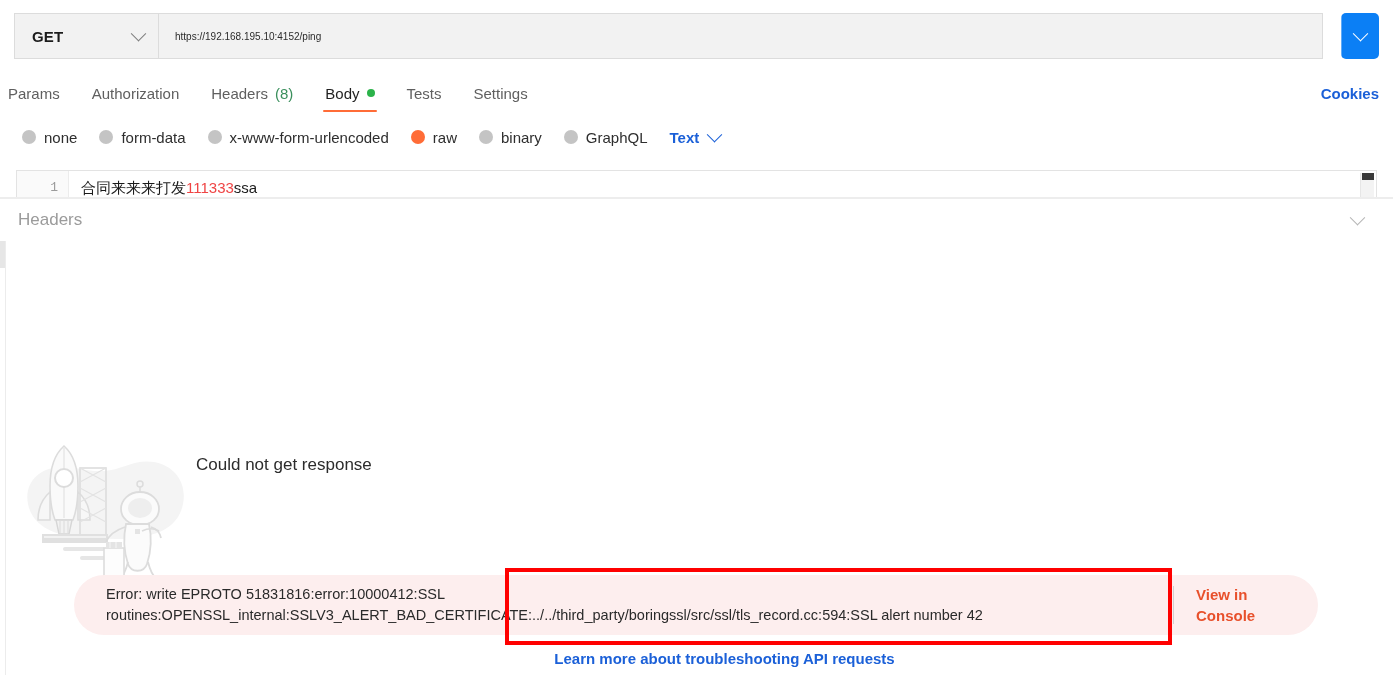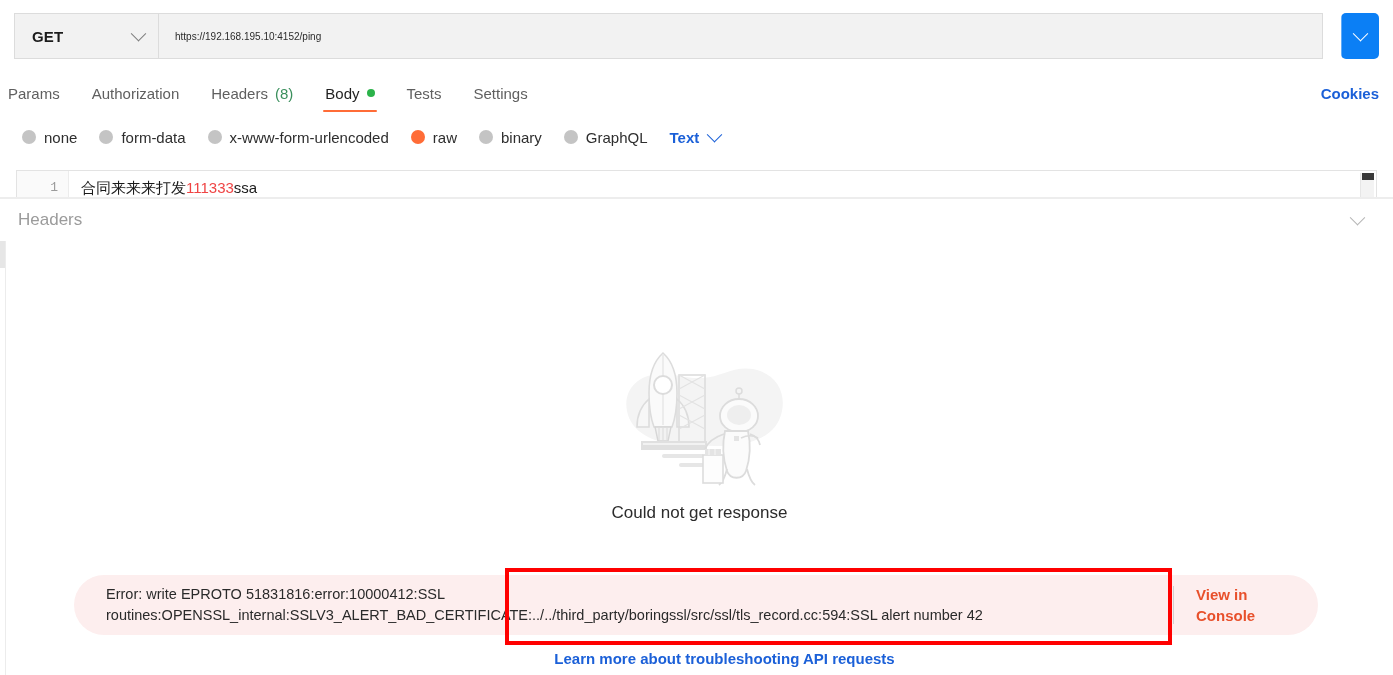--- a/index.html
+++ b/index.html
@@ -121,21 +121,21 @@
   }
   .resp-title { font-size: 17px; color: #9b9b9b; }
   .resp-collapse { margin-left: auto; padding-right: 12px; cursor: pointer; display:flex; align-items:center; }
   .resp-collapse .chev { border-color: #b5b5b5; }
 
   .left-rail { position: absolute; left: 5px; top: 199px; width: 1px; height: 476px; background: #ececec; }
   .left-rail-mark { position: absolute; left: 0px; top: 232px; width: 5px; height: 36px; background: #e6e6e6; }
 
   .resp-body {
     position: absolute; left: 6px; top: 241px; width: 1387px; height: 434px;
-    background: #fff; display: flex; flex-direction: column; align-items: center;
+    background: #fff; display: flex; flex-direction: row; align-items: center;
   }
 
   
   .illo { margin-top: 98px; width: 190px; height: 150px; }
 
   .cnr-title { margin-top: 14px; font-size: 17px; color: #2c2c2c; }
 
   .err-banner {
     position: absolute; left: 74px; top: 575px; width: 1244px; height: 60px;
     background: #fdeeee; border-radius: 30px; display: flex; align-items: center;

